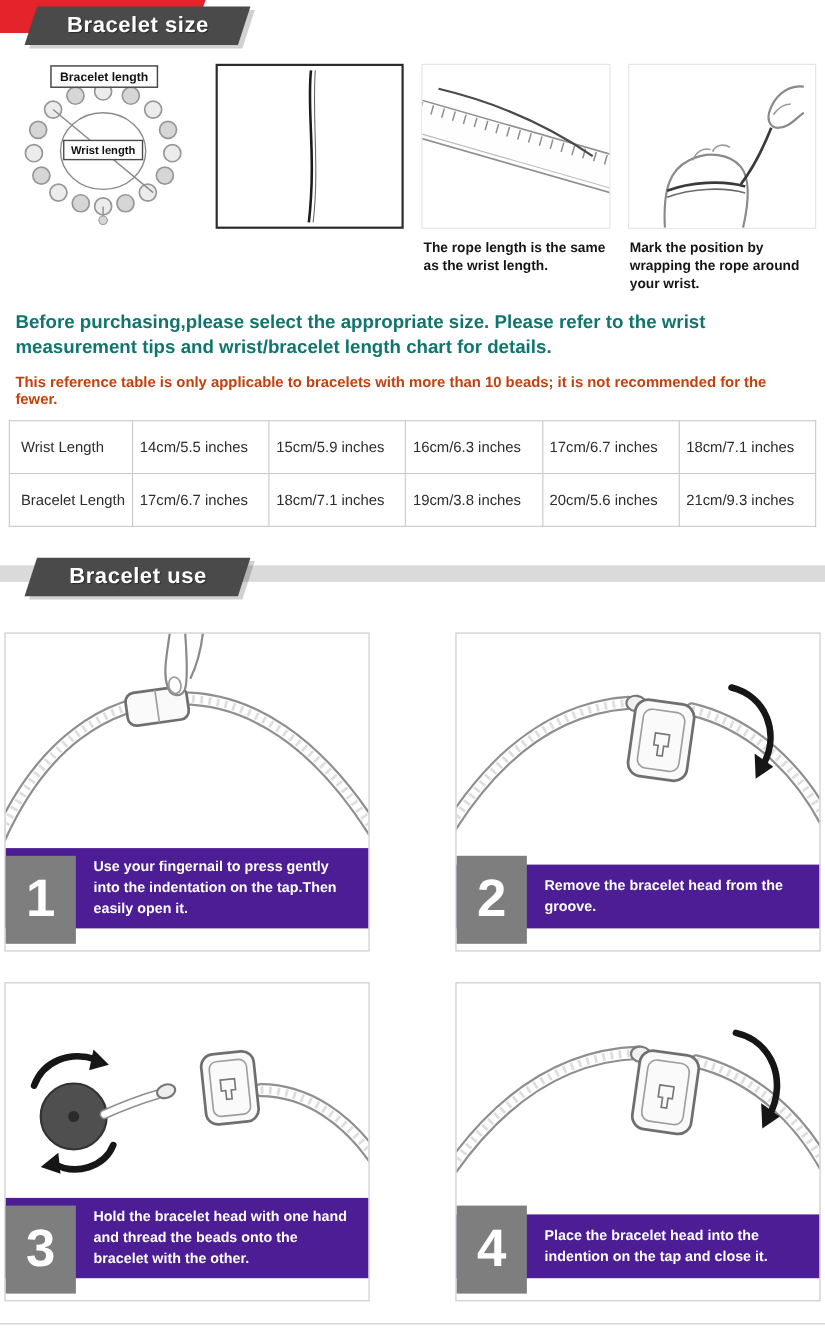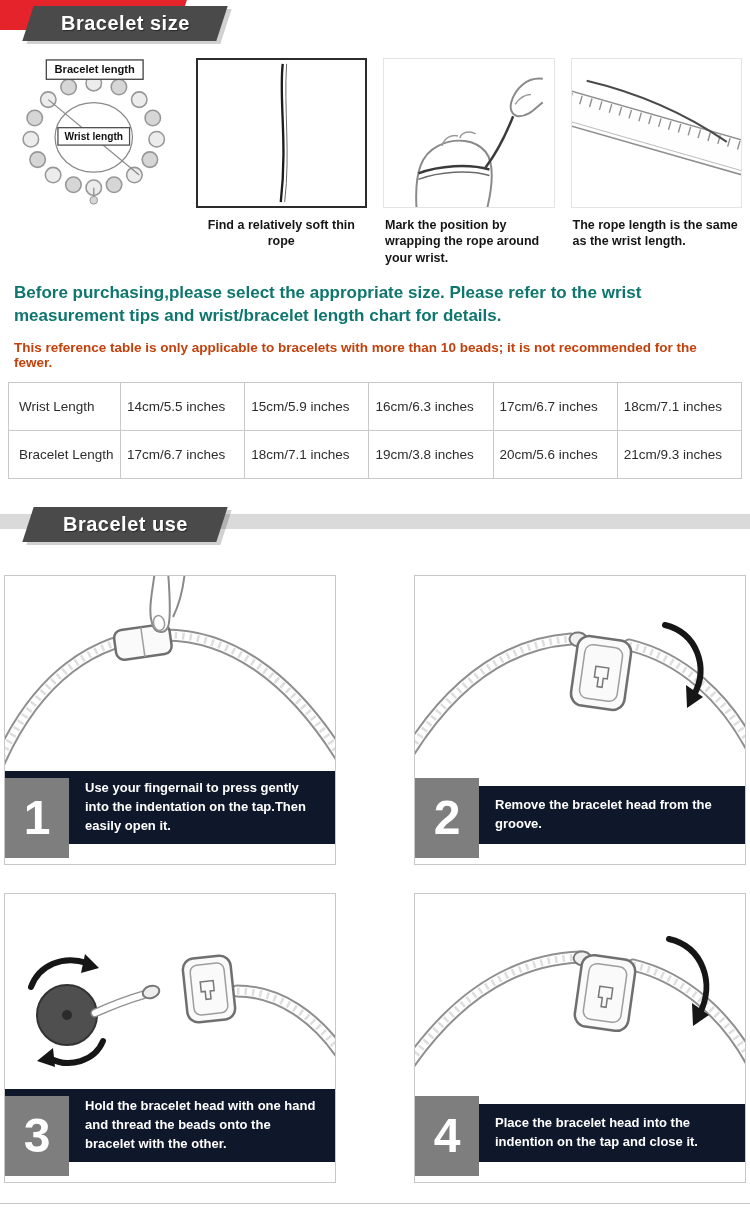--- a/index.html
+++ b/index.html
@@ -89,21 +89,21 @@
     column-gap: 78px; row-gap: 28px;
     padding: 0 4px;
   }
   .panel {
     position: relative; height: 290px;
     border: 1px solid #c8c8c8; background: #fff; overflow: hidden;
   }
   .panel svg.illus { position: absolute; top: 0; left: 0; width: 100%; height: 232px; }
   .cap-bar {
     position: absolute; left: 0; right: 0; bottom: 20px;
-    background: #0f172a; color: #fff;
+    background: #4c1d95; color: #fff;
     display: flex; align-items: center;
     min-height: 58px; padding: 8px 12px 8px 80px;
     font-size: 13px; font-weight: 600; line-height: 1.45;
     z-index: 1;
   }
   .num-box {
     position: absolute; left: 0; bottom: 6px;
     width: 64px; height: 80px;
     background: #7e7e7e; color: #fff;
     display: flex; align-items: center; justify-content: center;
@@ -174,51 +174,50 @@
       </div>
     </figure>
 
     <figure class="m-step">
       <div class="img-box border-dark">
         <svg viewBox="0 0 150 150">
           <path d="M76,4 C72,40 81,85 74,146" fill="none" stroke="#1c1c1c" stroke-width="2.4"></path>
           <path d="M80,4 C77,50 84,95 78,146" fill="none" stroke="#666" stroke-width="1"></path>
         </svg>
       </div>
-      <figcaption class="m-cap">Find a relatively soft thin rope</figcaption>
+    </figure>
+
+    <figure class="m-step">
+      <div class="img-box border-light">
+        <svg viewBox="0 0 150 150">
+          <g transform="rotate(16 75 75)">
+            <rect x="-40" y="58" width="230" height="34" fill="#fefefe" stroke="#8f8f8f" stroke-width="1.5"></rect>
+            <line x1="-40" y1="64" x2="190" y2="64" stroke="#8f8f8f" stroke-width="9" stroke-dasharray="1.4 9"></line>
+            <line x1="-40" y1="88" x2="190" y2="88" stroke="#bbbbbb" stroke-width="1"></line>
+          </g>
+          <path d="M4,22 C55,34 105,56 146,84" fill="none" stroke="#4a4a4a" stroke-width="2"></path>
+        </svg>
+      </div>
+      <figcaption class="m-cap cap-left">The rope length is the same as the wrist length.</figcaption>
     </figure>
 
     <figure class="m-step">
       <div class="img-box border-light">
         <svg viewBox="0 0 150 150">
           <path class="sketch" d="M22,150 C20,112 28,96 44,88 C62,79 82,82 92,94 C100,104 100,124 94,150"></path>
           <path class="sketch-line" d="M48,88 C50,80 58,76 64,78"></path>
           <path class="sketch-line" d="M66,80 C68,74 76,72 82,76"></path>
           <path d="M24,116 C45,108 75,106 96,112" fill="none" stroke="#3a3a3a" stroke-width="2.5"></path>
           <path d="M24,122 C45,114 75,112 96,118" fill="none" stroke="#6a6a6a" stroke-width="1.5"></path>
           <path d="M92,110 C104,94 112,78 120,58" fill="none" stroke="#3a3a3a" stroke-width="2.5"></path>
           <path class="sketch" d="M150,20 C134,18 122,30 118,44 C116,52 120,58 126,58 C136,58 142,50 150,44"></path>
           <path class="sketch-line" d="M122,46 C126,40 132,36 138,36"></path>
         </svg>
       </div>
       <figcaption class="m-cap cap-left">Mark the position by wrapping the rope around your wrist.</figcaption>
-    </figure>
-
-    <figure class="m-step">
-      <div class="img-box border-light">
-        <svg viewBox="0 0 150 150">
-          <g transform="rotate(16 75 75)">
-            <rect x="-40" y="58" width="230" height="34" fill="#fefefe" stroke="#8f8f8f" stroke-width="1.5"></rect>
-            <line x1="-40" y1="64" x2="190" y2="64" stroke="#8f8f8f" stroke-width="9" stroke-dasharray="1.4 9"></line>
-            <line x1="-40" y1="88" x2="190" y2="88" stroke="#bbbbbb" stroke-width="1"></line>
-          </g>
-          <path d="M4,22 C55,34 105,56 146,84" fill="none" stroke="#4a4a4a" stroke-width="2"></path>
-        </svg>
-      </div>
-      <figcaption class="m-cap cap-left">The rope length is the same as the wrist length.</figcaption>
     </figure>
 
   </section>
 
   <p class="intro">Before purchasing,please select the appropriate size. Please refer to the wrist measurement tips and wrist/bracelet length chart for details.</p>
   <p class="note">This reference table is only applicable to bracelets with more than 10 beads; it is not recommended for the fewer.</p>
 
   <table class="size-table">
     <tbody>
       <tr>

